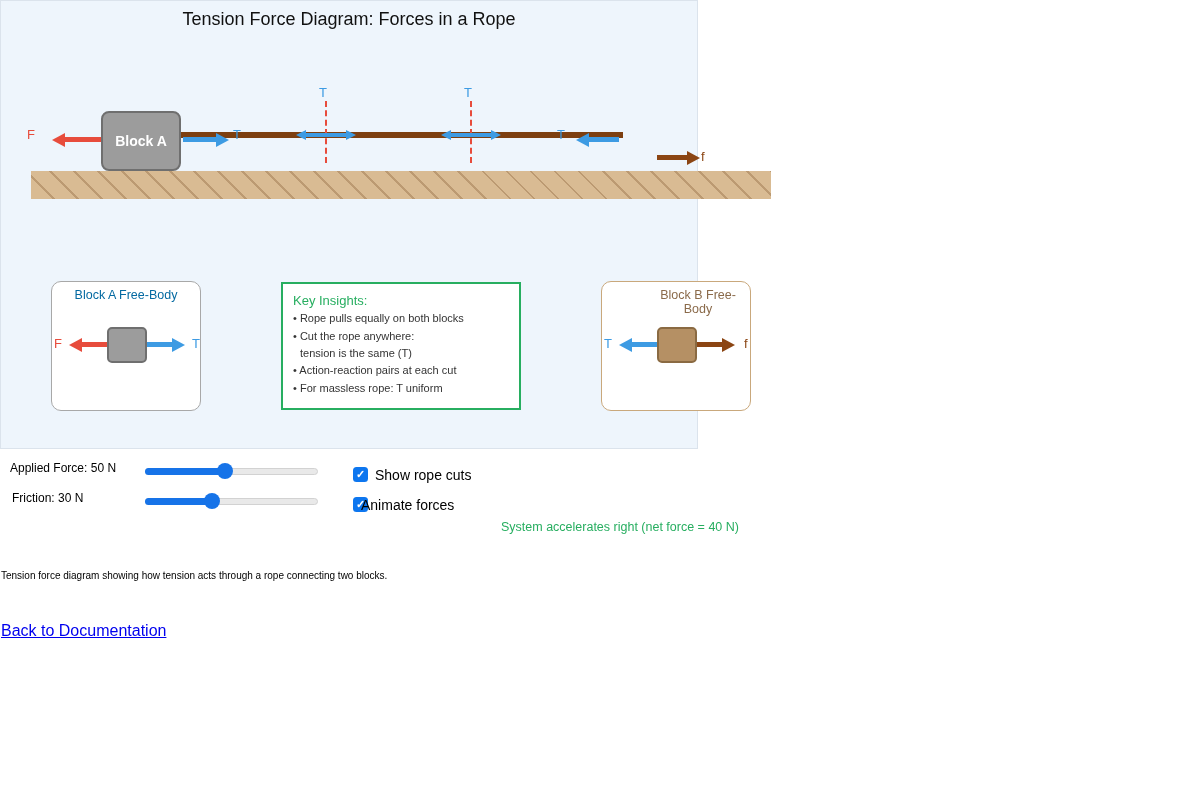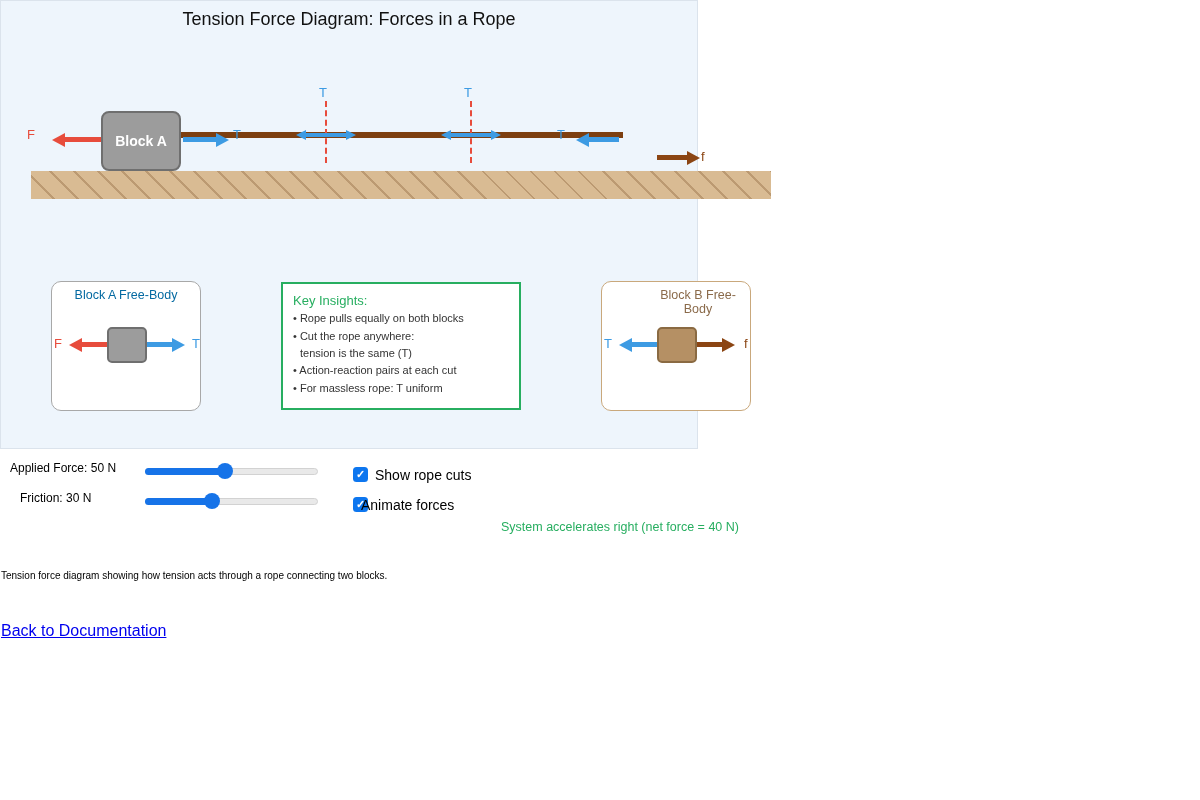--- a/index.html
+++ b/index.html
@@ -147,21 +147,21 @@
   </div>
 </div>
 
 <div class="ctl-label" style="left:10px; top:461px;">Applied Force: 50 N</div>
 <div class="slider" style="left:145px; top:463px;">
   <div class="slider-track"></div>
   <div class="slider-fill" style="width: 46%;"></div>
   <div class="slider-thumb" style="left: 46%;"></div>
 </div>
 
-<div class="ctl-label" style="left:20px; top:491px;">Friction: 30 N</div>
+<div class="ctl-label" style="left:12px; top:491px;">Friction: 30 N</div>
 <div class="slider" style="left:145px; top:493px;">
   <div class="slider-track"></div>
   <div class="slider-fill" style="width: 39%;"></div>
   <div class="slider-thumb" style="left: 39%;"></div>
 </div>
 
 <div class="checkbox" style="left:353px; top:467px;">
   <span>✓</span>
 </div>
 <div class="cb-label" style="left:375px; top:467px;">Show rope cuts</div>

